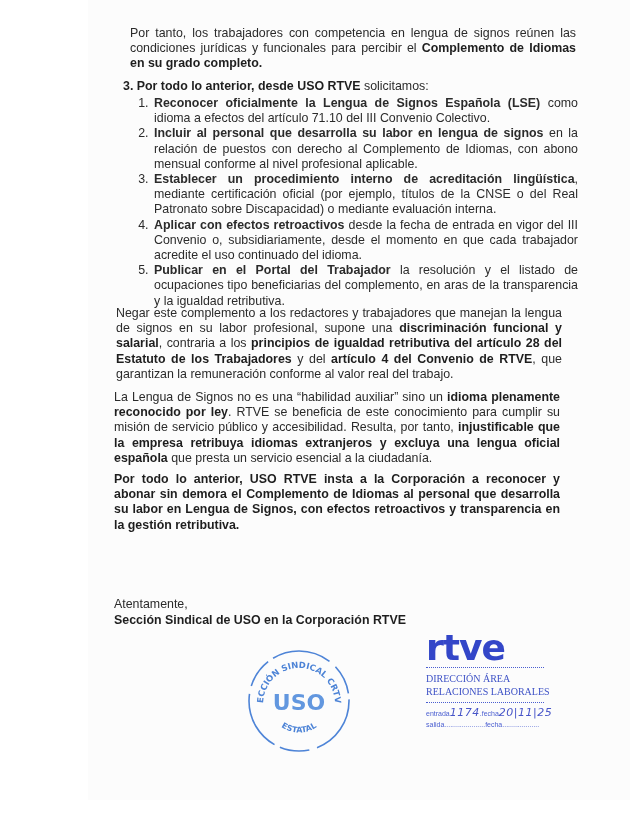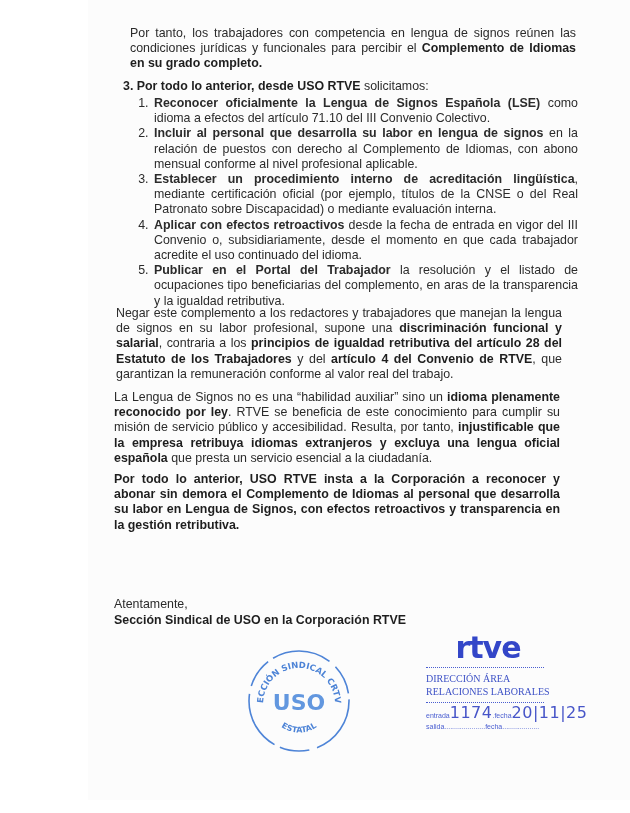--- a/index.html
+++ b/index.html
@@ -28,25 +28,25 @@
   .p-final { top:472px; font-weight:bold; color:#1e1e1e; }
   .closing { position:absolute; left:114px; top:597px; font-size:12.4px; line-height:15.5px; }
   .closing .signer { font-weight:bold; color:#1e1e1e; }
 
   .stamp-uso {
     position:absolute; left:246px; top:648px; width:106px; height:106px;
   }
   .stamp-rtve {
     position:absolute; left:426px; top:633px; width:124px; color:#3a4fc4;
   }
-  .rtve-logo { font-family:"DejaVu Sans", sans-serif; font-weight:bold; font-size:30px; line-height:30px; letter-spacing:-1px; color:#3346c8;text-align:center; }
+  .rtve-logo { font-family:"DejaVu Sans", sans-serif; font-weight:bold; font-size:36px; line-height:30px; letter-spacing:-1px; color:#3346c8; }
   .rtve-rule { border-top:1.5px dotted #4a5ed0; margin:4px 0 4px; width:118px; }
   .rtve-dept { font-family:Liberation Serif, serif; font-size:10px; line-height:13px; color:#3e52c6; }
   .rtve-line { font-family:"Liberation Sans", sans-serif; font-size:7px; line-height:11px; color:#4a5ed0; white-space:nowrap; }
-  .hand { font-family:"DejaVu Sans", sans-serif; font-size:16px; color:#4755c8; letter-spacing:0.5px; }
+  .hand { font-family:"DejaVu Sans", sans-serif; font-size:11px; color:#4755c8; letter-spacing:0.5px;font-style:italic; }
 </style>
 </head>
 <body>
 
 <div class="page"></div>
 
 <p class="text-block p1" style="margin:16px">
   <span>Por tanto, los trabajadores con competencia en lengua de signos reúnen las condiciones jurídicas y funcionales para percibir el </span><b>Complemento de Idiomas en su grado completo.</b>
 </p>
 

